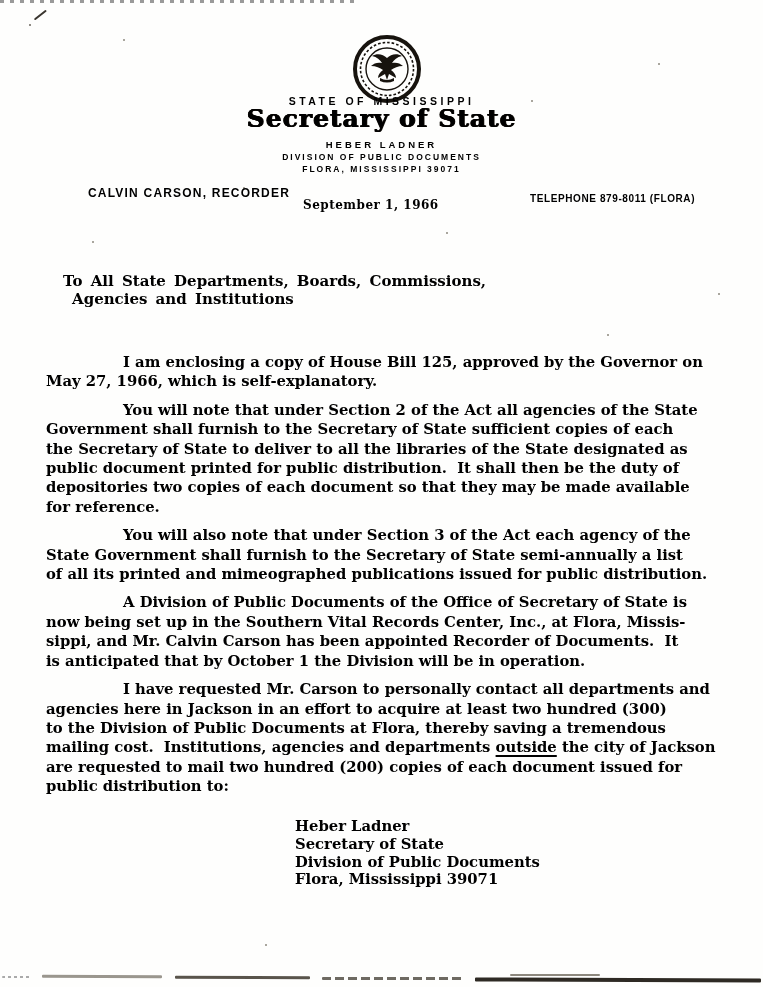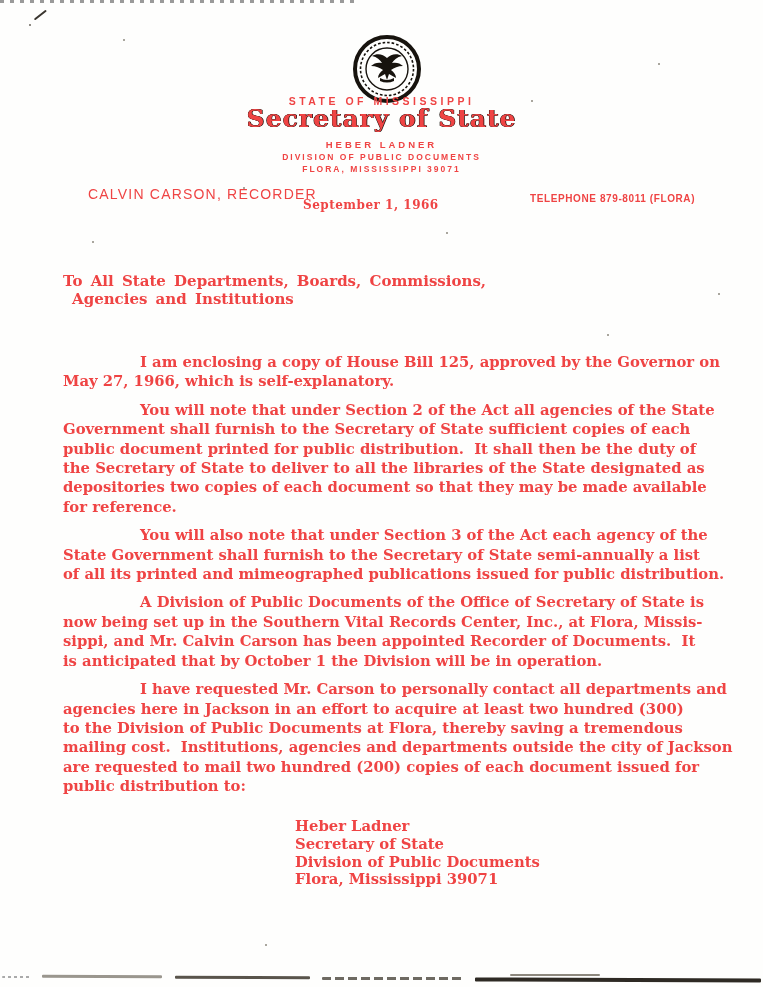--- a/index.html
+++ b/index.html
@@ -1,21 +1,21 @@
 <!DOCTYPE html>
 <html><head>
 <meta charset="utf-8">
 <style>
   html,body{margin:0;padding:0;}
   body{
     width:763px;height:987px;position:relative;overflow:hidden;
     background:#fefefd;
     font-family:"DejaVu Serif", serif;
   }
-  .page{position:absolute;inset:0;color:#ef4444;}
+  .page{position:absolute;inset:0;color:#000000;}
 
   
   .top-dotted-line{
     position:absolute;top:0;left:0;width:356px;height:3px;
     background:repeating-linear-gradient(90deg,#9a9a9a 0 4px,transparent 4px 10px);
   }
   .pen-mark{
     position:absolute;top:14px;left:33px;width:15px;height:2.4px;
     background:#3a362f;transform:rotate(-38deg);border-radius:2px;
   }
@@ -30,47 +30,47 @@
   .lh-office{
     top:104px;font-family:"DejaVu Serif", serif;font-weight:bold;
     font-size:25px;letter-spacing:1px;
     text-shadow:0.7px 0 0 #17130e,-0.4px 0 0 #17130e,0 0.4px 0 #17130e;
   }
   .lh-name{top:139px;font-size:9.5px;letter-spacing:3px;}
   .lh-division{top:152px;font-size:8.5px;letter-spacing:2px;}
   .lh-location{top:164px;font-size:8.5px;letter-spacing:2px;}
   .recorder{
     position:absolute;top:186px;left:88px;
-    font-family:"Liberation Sans", sans-serif;font-weight:normal;
-    font-size:14px;letter-spacing:1.2px;
+    font-family:"Liberation Sans", sans-serif;font-weight:bold;
+    font-size:12px;letter-spacing:1.2px;
   }
   .telephone{
     position:absolute;top:193px;left:530px;
     font-family:"Liberation Sans", sans-serif;font-weight:bold;
     font-size:10px;letter-spacing:0.6px;
   }
   .date{
     position:absolute;top:198px;left:303px;
     font-size:12px;font-weight:bold;letter-spacing:0.5px;
   }
 
   
   .recipient{
     position:absolute;top:273px;left:63px;
     font-size:15px;font-weight:bold;line-height:17.6px;word-spacing:3px;
   }
   .recipient .r2{padding-left:9px;}
   .letter-body{
-    position:absolute;top:352px;left:63px;width:660px;
+    position:absolute;top:352px;left:46px;width:660px;
     font-size:14.8px;font-weight:bold;line-height:19.4px;
   }
   .para{margin:0 0 9px 0;}
   .line{white-space:pre;}
   .ind{padding-left:77px;}
-  .uline{text-underline-offset:3px;text-decoration-thickness:1.5px;}
+  .uline{text-decoration:underline;text-underline-offset:3px;text-decoration-thickness:1.5px;}
   .closing{
     position:absolute;top:817px;left:295px;
     font-size:14.8px;font-weight:bold;line-height:17.8px;
   }
 
   
   .bottom-smudge{position:absolute;top:970px;left:0;width:763px;height:14px;}
   .seg{position:absolute;border-radius:1px;}
   .seg-a{top:6px;left:2px;width:30px;height:2px;
     background:repeating-linear-gradient(90deg,#aaa 0 3px,transparent 3px 6px);}
@@ -123,22 +123,22 @@
   </div>
 
   <div class="letter-body">
     <div class="para">
       <div class="line ind">I am enclosing a copy of House Bill 125, approved by the Governor on</div>
       <div class="line">May 27, 1966, which is self-explanatory.</div>
     </div>
     <div class="para">
       <div class="line ind">You will note that under Section 2 of the Act all agencies of the State</div>
       <div class="line">Government shall furnish to the Secretary of State sufficient copies of each</div>
+      <div class="line">the Secretary of State to deliver to all the libraries of the State designated as</div>
       <div class="line">public document printed for public distribution.  It shall then be the duty of</div>
-      <div class="line">the Secretary of State to deliver to all the libraries of the State designated as</div>
       <div class="line">depositories two copies of each document so that they may be made available</div>
       <div class="line">for reference.</div>
     </div>
     <div class="para">
       <div class="line ind">You will also note that under Section 3 of the Act each agency of the</div>
       <div class="line">State Government shall furnish to the Secretary of State semi-annually a list</div>
       <div class="line">of all its printed and mimeographed publications issued for public distribution.</div>
     </div>
     <div class="para">
       <div class="line ind">A Division of Public Documents of the Office of Secretary of State is</div>

